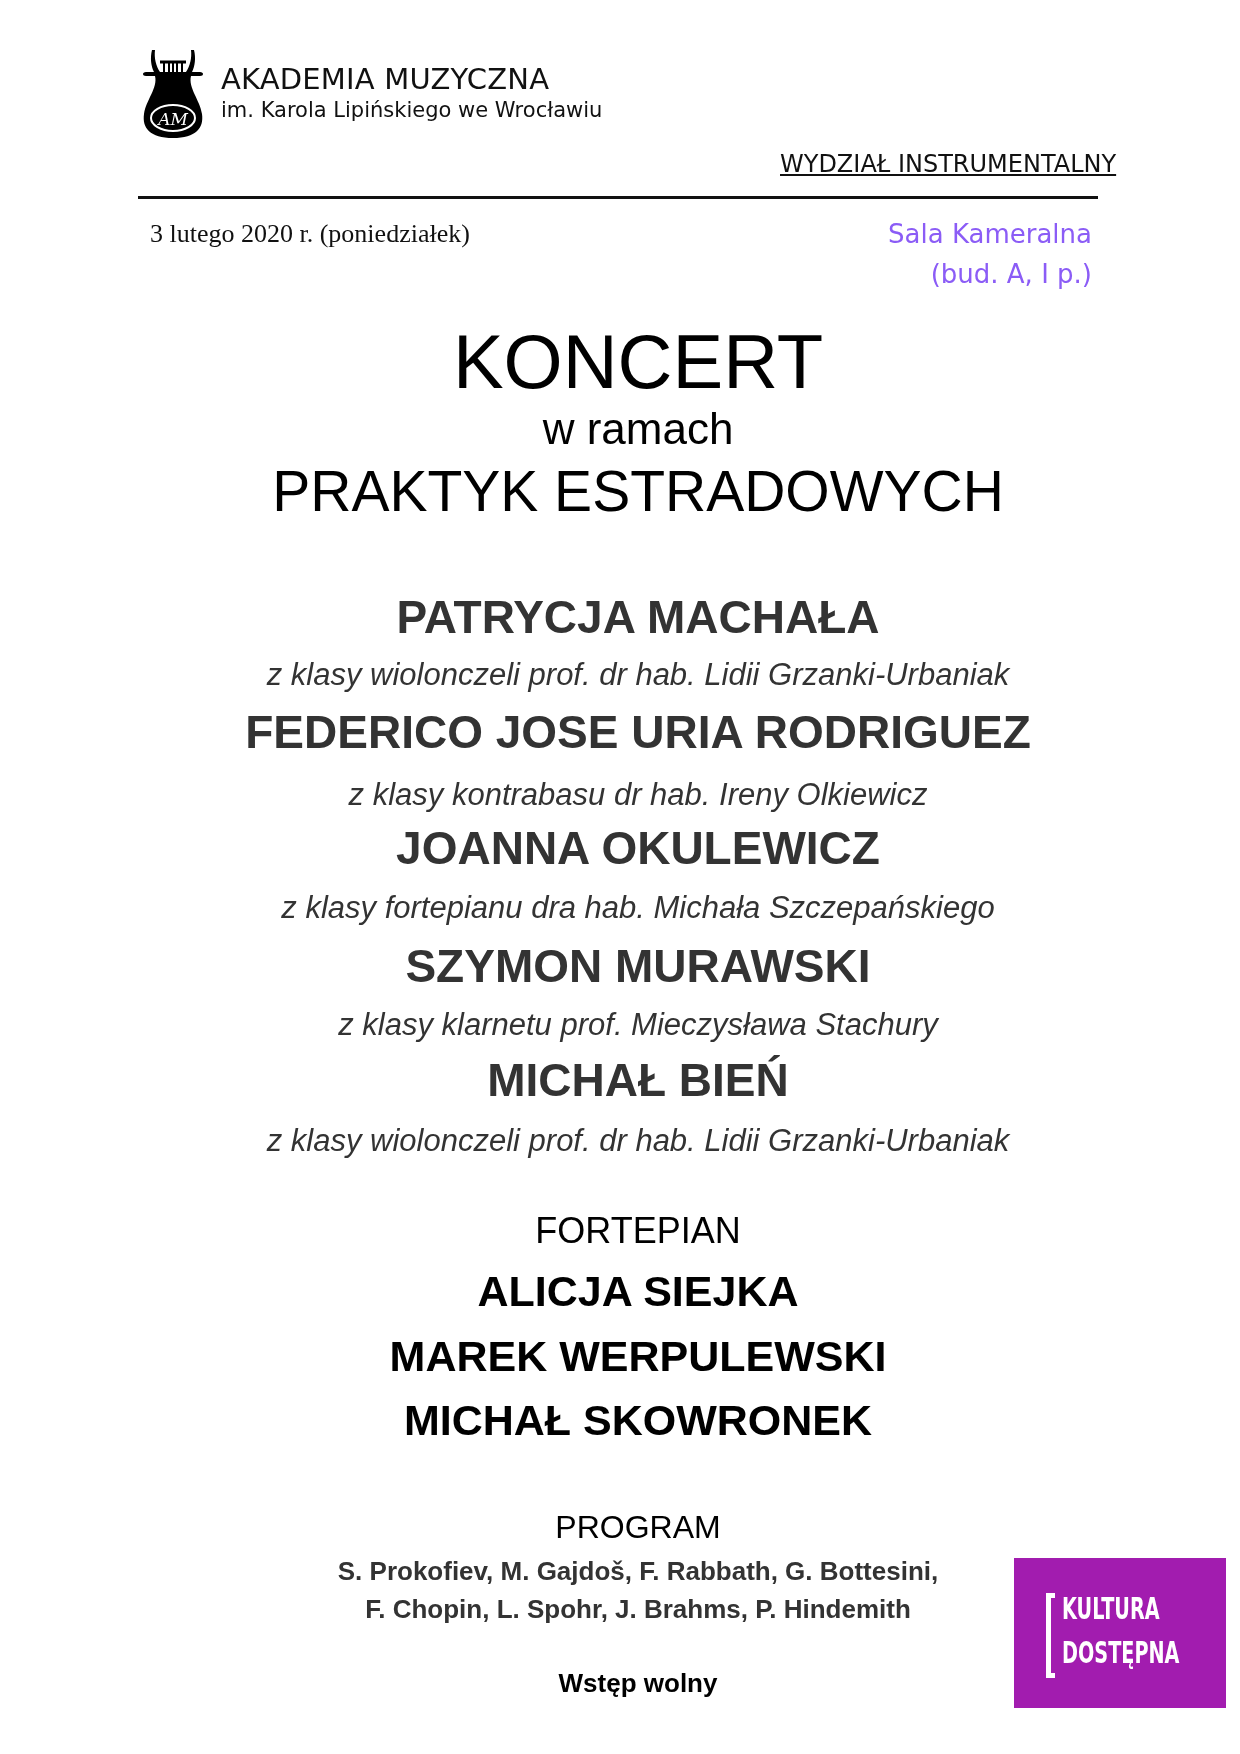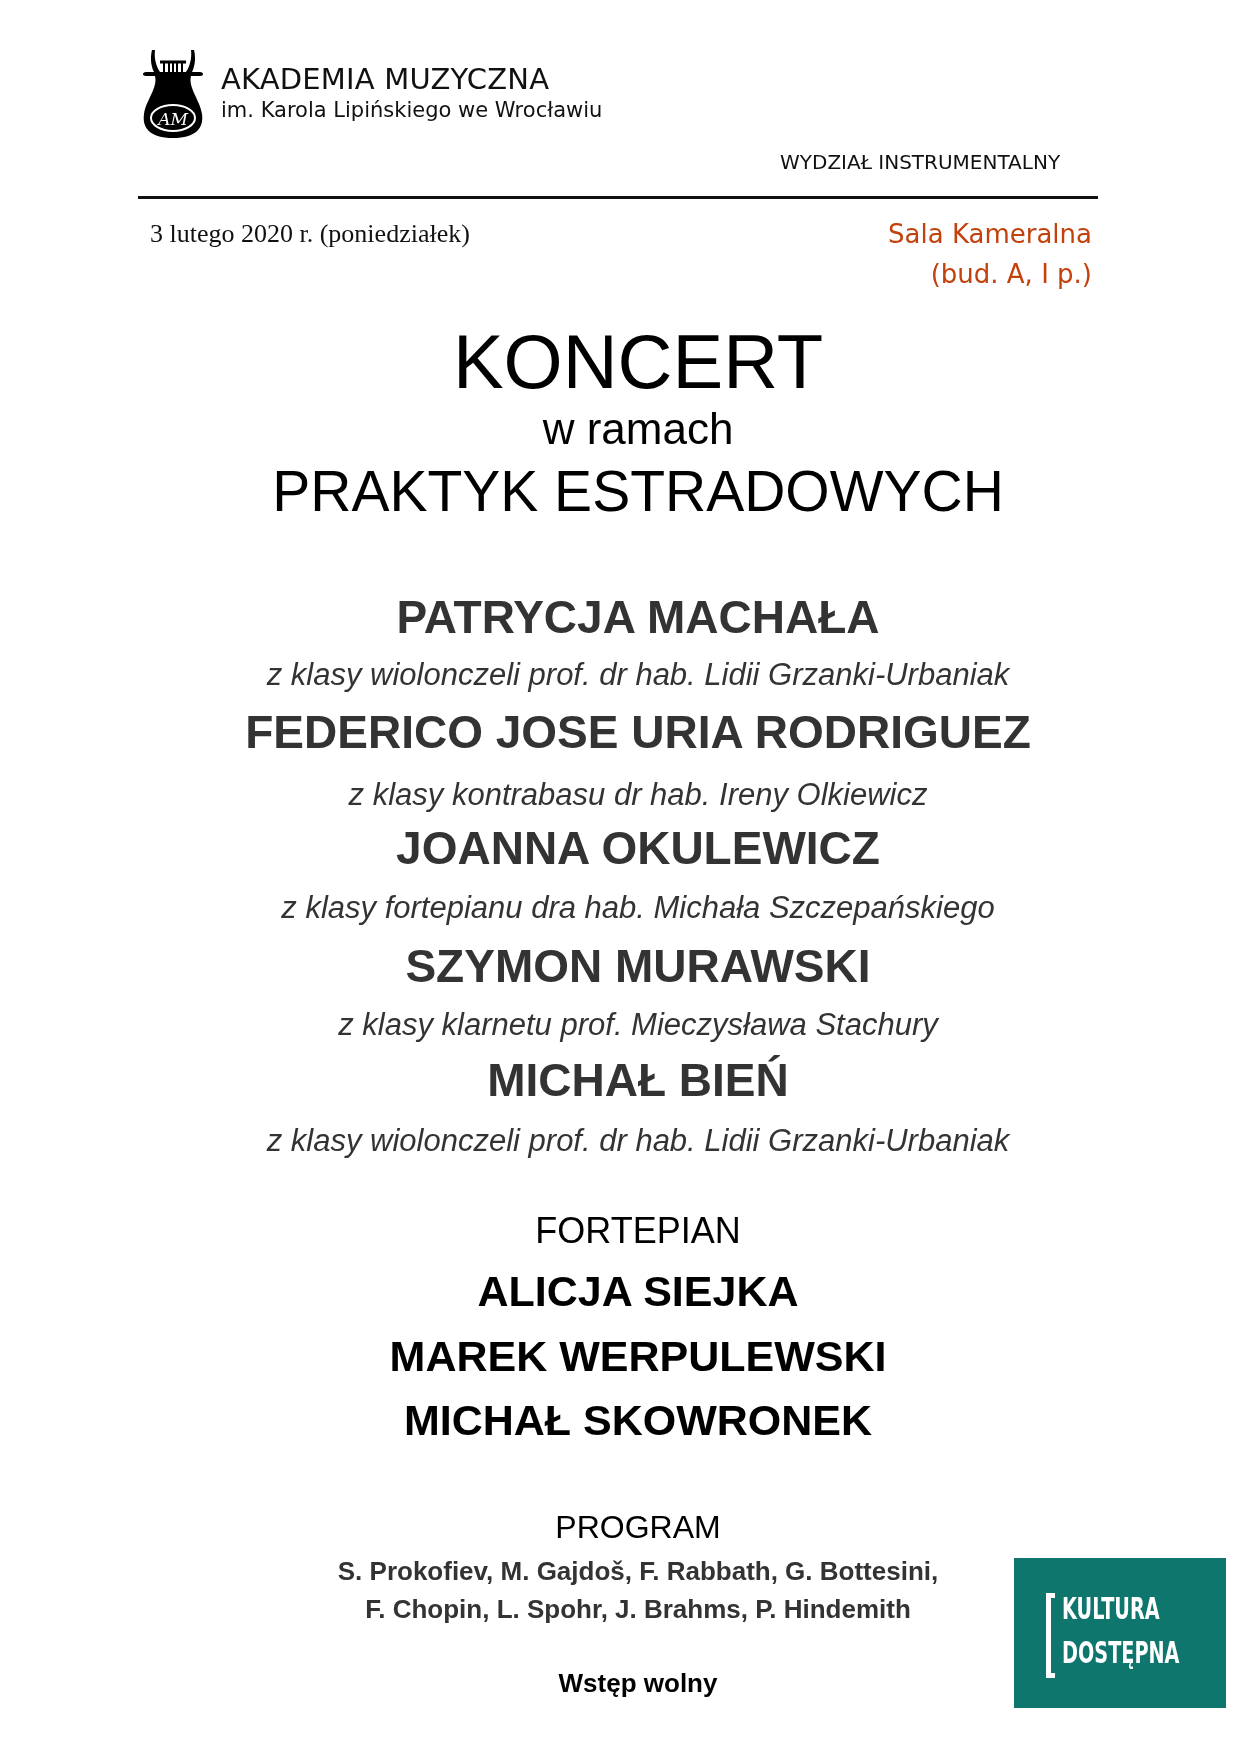--- a/index.html
+++ b/index.html
@@ -7,45 +7,45 @@
   .page { position: absolute; left: 0; top: 0; width: 1240px; height: 1754px; background: #fff; }
   .abs { position: absolute; white-space: nowrap; }
   .sans-h { font-family: "DejaVu Sans", sans-serif; }
   .lib { font-family: "Liberation Sans", sans-serif; }
   .center { left: 0; width: 1276px; text-align: center; }
 
   
   .lyre { left: 138px; top: 48px; width: 70px; height: 92px; }
   .acad-name { left: 221px; top: 62px; font-size: 29px; color: #111; letter-spacing: 0.2px; }
   .acad-sub { left: 221px; top: 98px; font-size: 21px; color: #111; }
-  .faculty { left: 780px; top: 150px; font-size: 20px; color: #111; }
+  .faculty { left: 780px; top: 150px; font-size: 24px; color: #111; text-decoration: underline; }
   .rule { left: 138px; top: 196px; width: 960px; height: 3px; background: #111; }
   .date { left: 150px; top: 214px; font-size: 26px; color: #111; line-height: 40px; font-family: Liberation Serif, serif; }
-  .venue { right: 148px; top: 214px; font-size: 26px; color: #c2410c; line-height: 40px; text-align: right; }
+  .venue { right: 148px; top: 214px; font-size: 26px; color: #8b5cf6; line-height: 40px; text-align: right; }
 
   
   .t-koncert { top: 318px; font-size: 76px; color: #000; }
   .t-wramach { top: 404px; font-size: 44px; color: #000; }
   .t-praktyk { top: 458px; font-size: 57px; color: #000; }
 
   
   .perf-name { font-size: 46px; font-weight: bold; color: #333; }
   .perf-class { font-size: 31px; font-style: italic; color: #333; }
 
   
   .piano-label { top: 1210px; font-size: 36px; color: #000; }
   .pianist { font-size: 43px; font-weight: bold; color: #000; }
 
   
   .prog-label { top: 1509px; font-size: 32px; color: #000; }
   .composers { font-size: 26px; font-weight: bold; color: #333; }
   .entry { top: 1668px; font-size: 26px; font-weight: bold; color: #000; }
 
   
-  .kultura { left: 1014px; top: 1558px; width: 212px; height: 150px; background: #0f766e; }
+  .kultura { left: 1014px; top: 1558px; width: 212px; height: 150px; background: #a21caf; }
   .k-bracket { position: absolute; left: 32px; top: 35px; width: 9px; height: 85px;
                border: 5px solid #fff; border-right: none; box-sizing: border-box; }
   .k-text { position: absolute; left: 48px; color: #fff; font-family: "DejaVu Sans", sans-serif;
             font-weight: bold; font-size: 31px; letter-spacing: 0px; transform: scaleX(0.62); transform-origin: left top; }
   .k-line1 { top: 32px; }
   .k-line2 { top: 76px; }
 </style>
 </head>
 <body>
 

